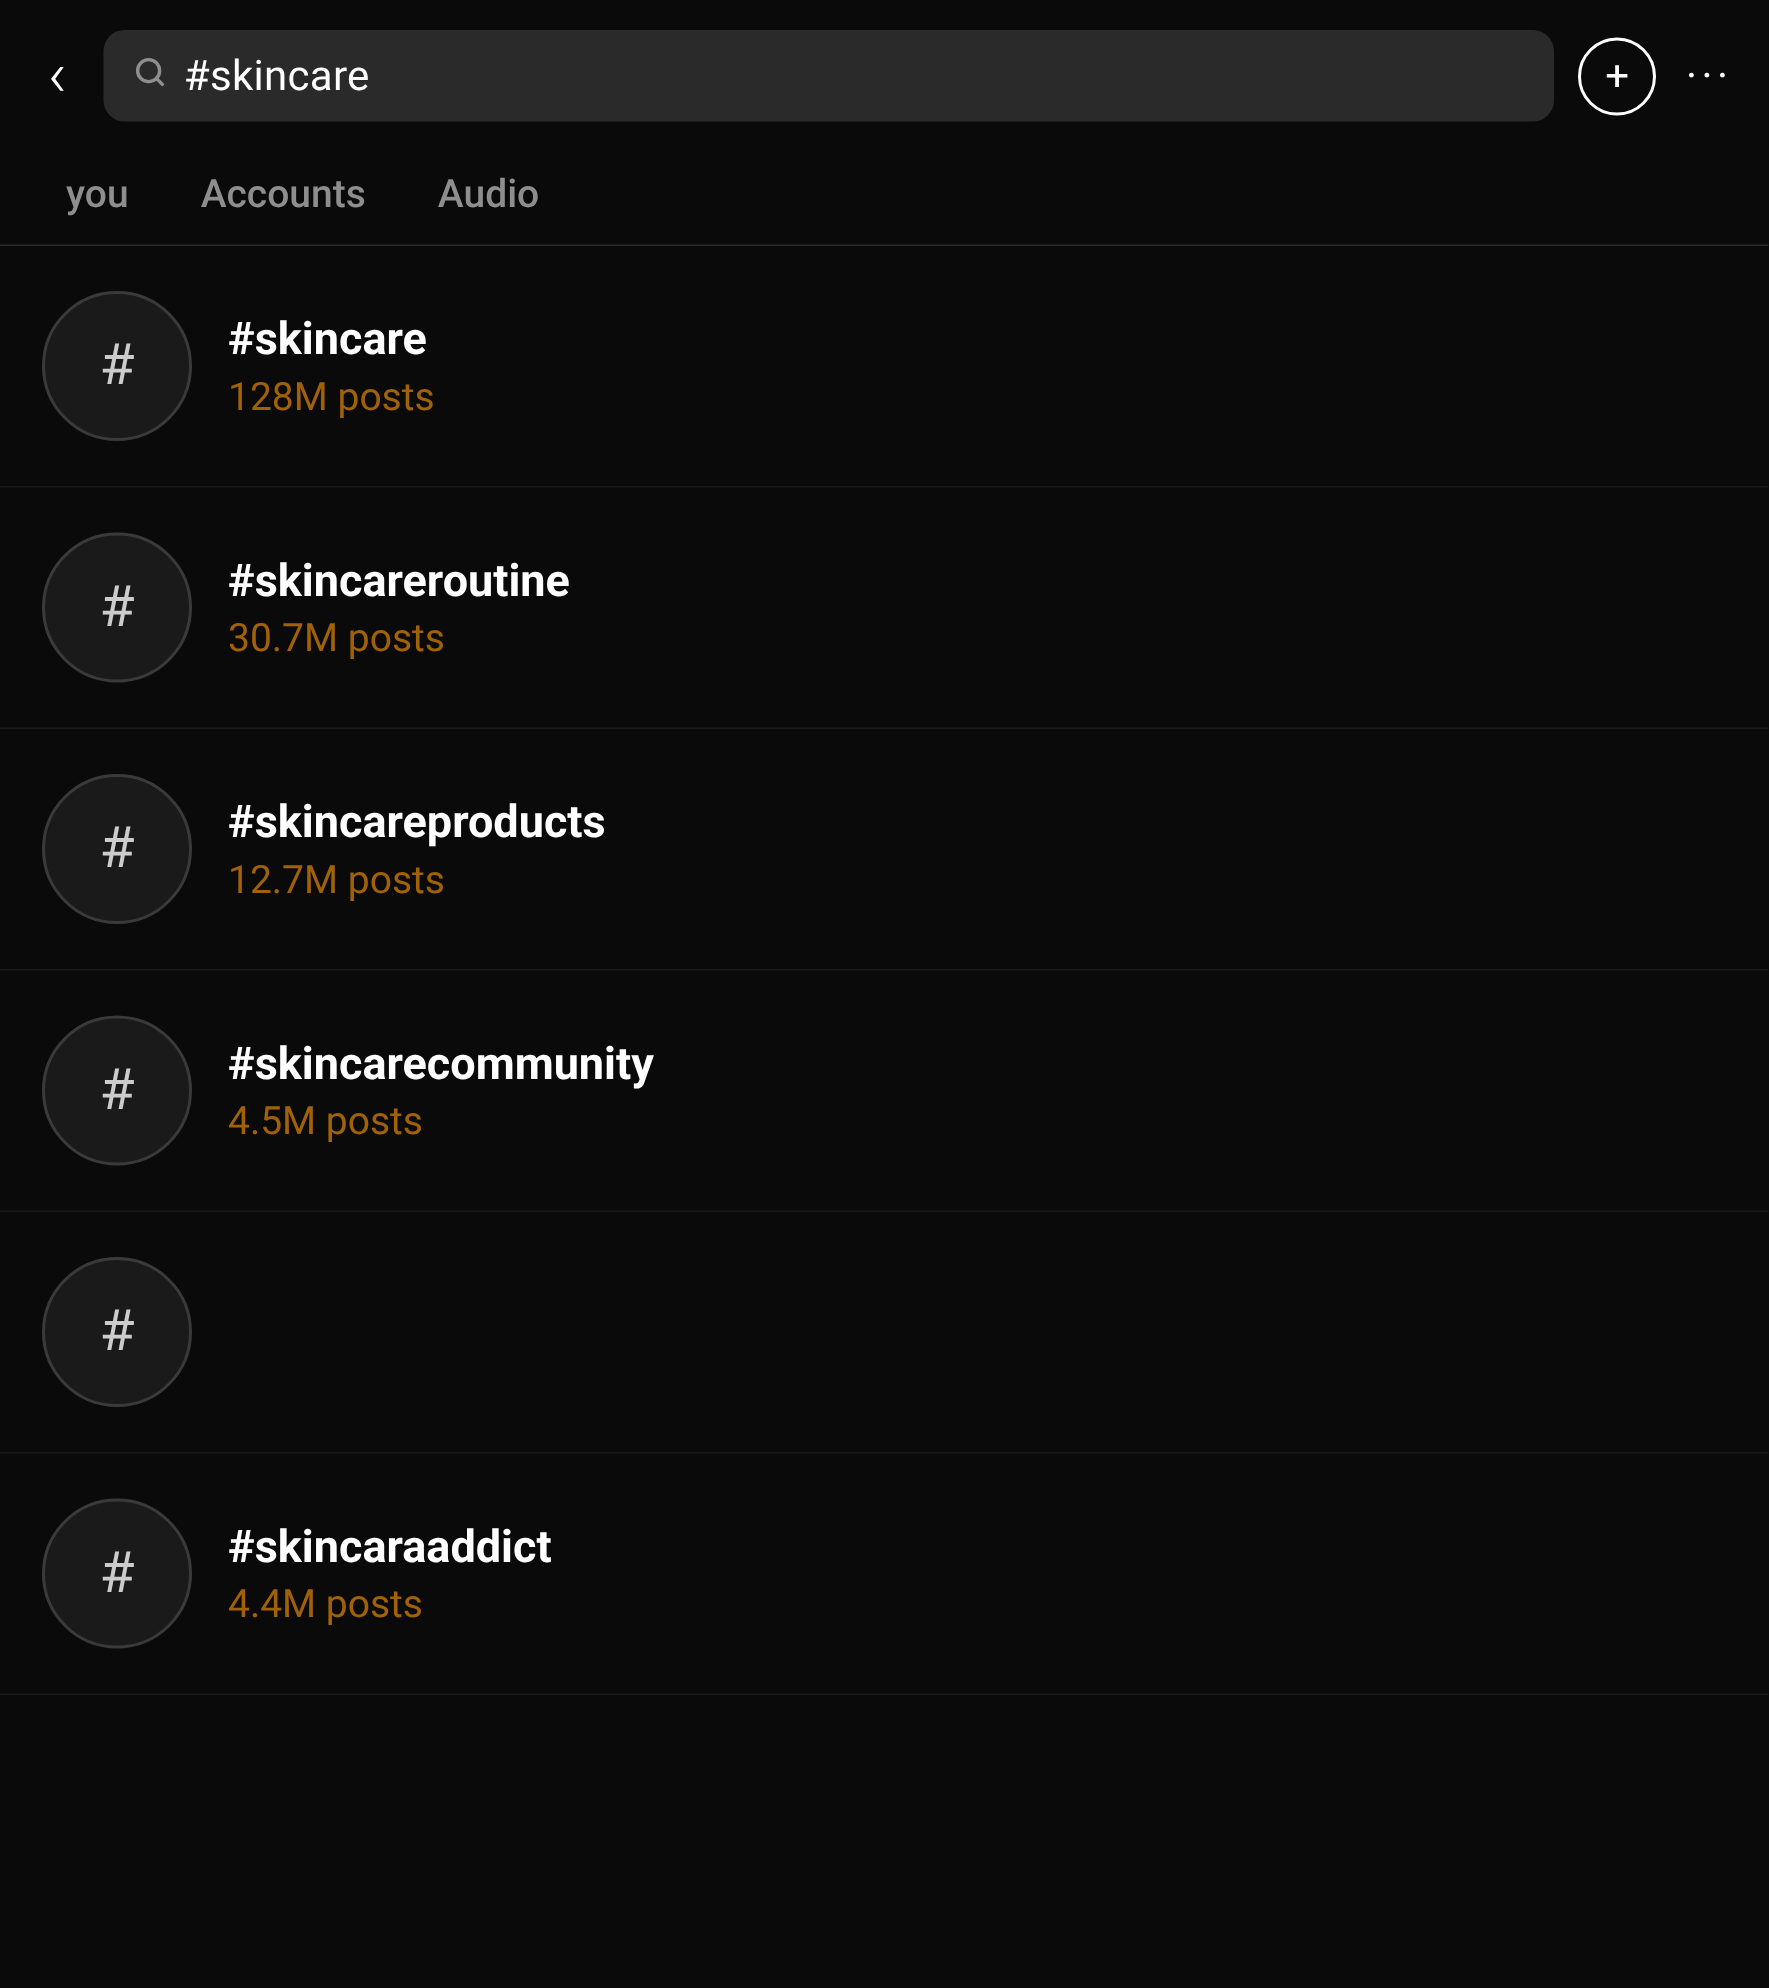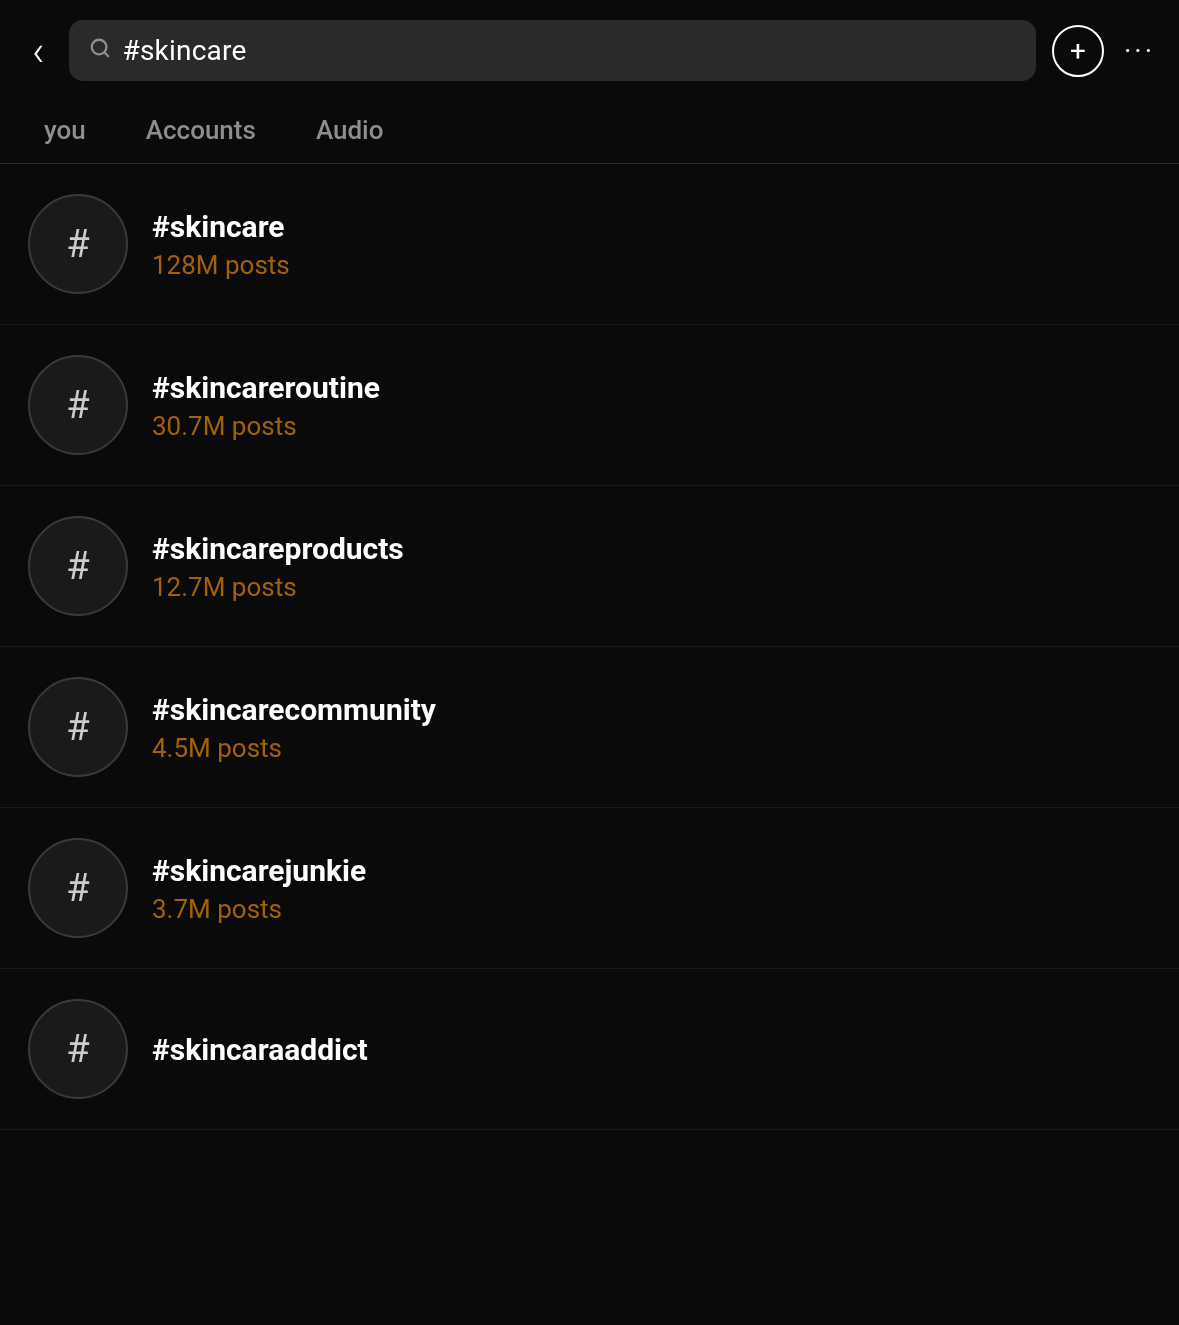--- a/index.html
+++ b/index.html
@@ -91,21 +91,20 @@
     }
 
     
     .tabs {
       display: flex;
       align-items: center;
       padding: 0 0 0 20px;
       border-bottom: 1px solid #2a2a2a;
       overflow-x: auto;
       scrollbar-width: none;
-      gap: 12px;
     }
 
     .tabs::-webkit-scrollbar {
       display: none;
     }
 
     .tab-item {
       padding: 18px 24px;
       font-size: 26px;
       font-weight: 500;
@@ -261,28 +260,25 @@
     <div class="tag-info">
       <span class="tag-name">#skincarecommunity</span>
       <span class="tag-posts">4.5M posts</span>
     </div>
   </div>
 
   <div class="tag-item">
     <div class="tag-icon-circle">
       <span class="tag-hash-symbol">#</span>
     </div>
-    <div class="tag-info">
-      <span class="tag-name">#skincarejunkie</span>
-      <span class="tag-posts">3.7M posts</span>
-    </div>
   </div>
 
   <div class="tag-item">
     <div class="tag-icon-circle">
       <span class="tag-hash-symbol">#</span>
     </div>
     <div class="tag-info">
       <span class="tag-name">#skincaraaddict</span>
+      <span class="tag-posts">4.4M posts</span>
     </div>
   </div>
 
 </div>
 
 </body></html>

